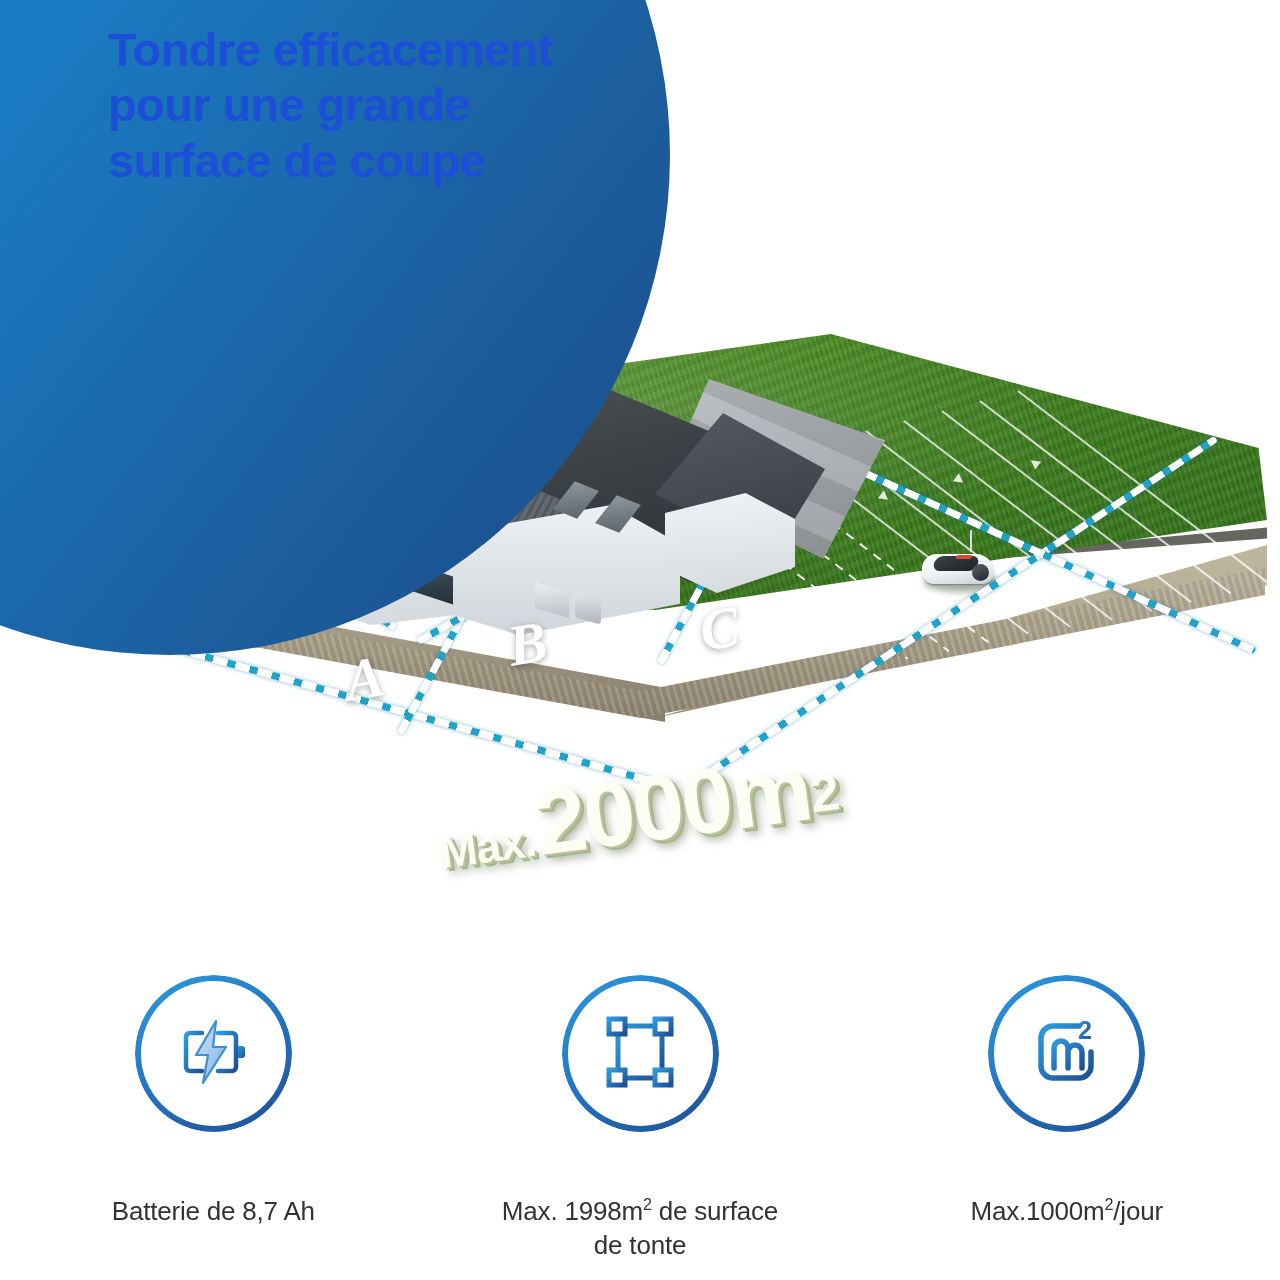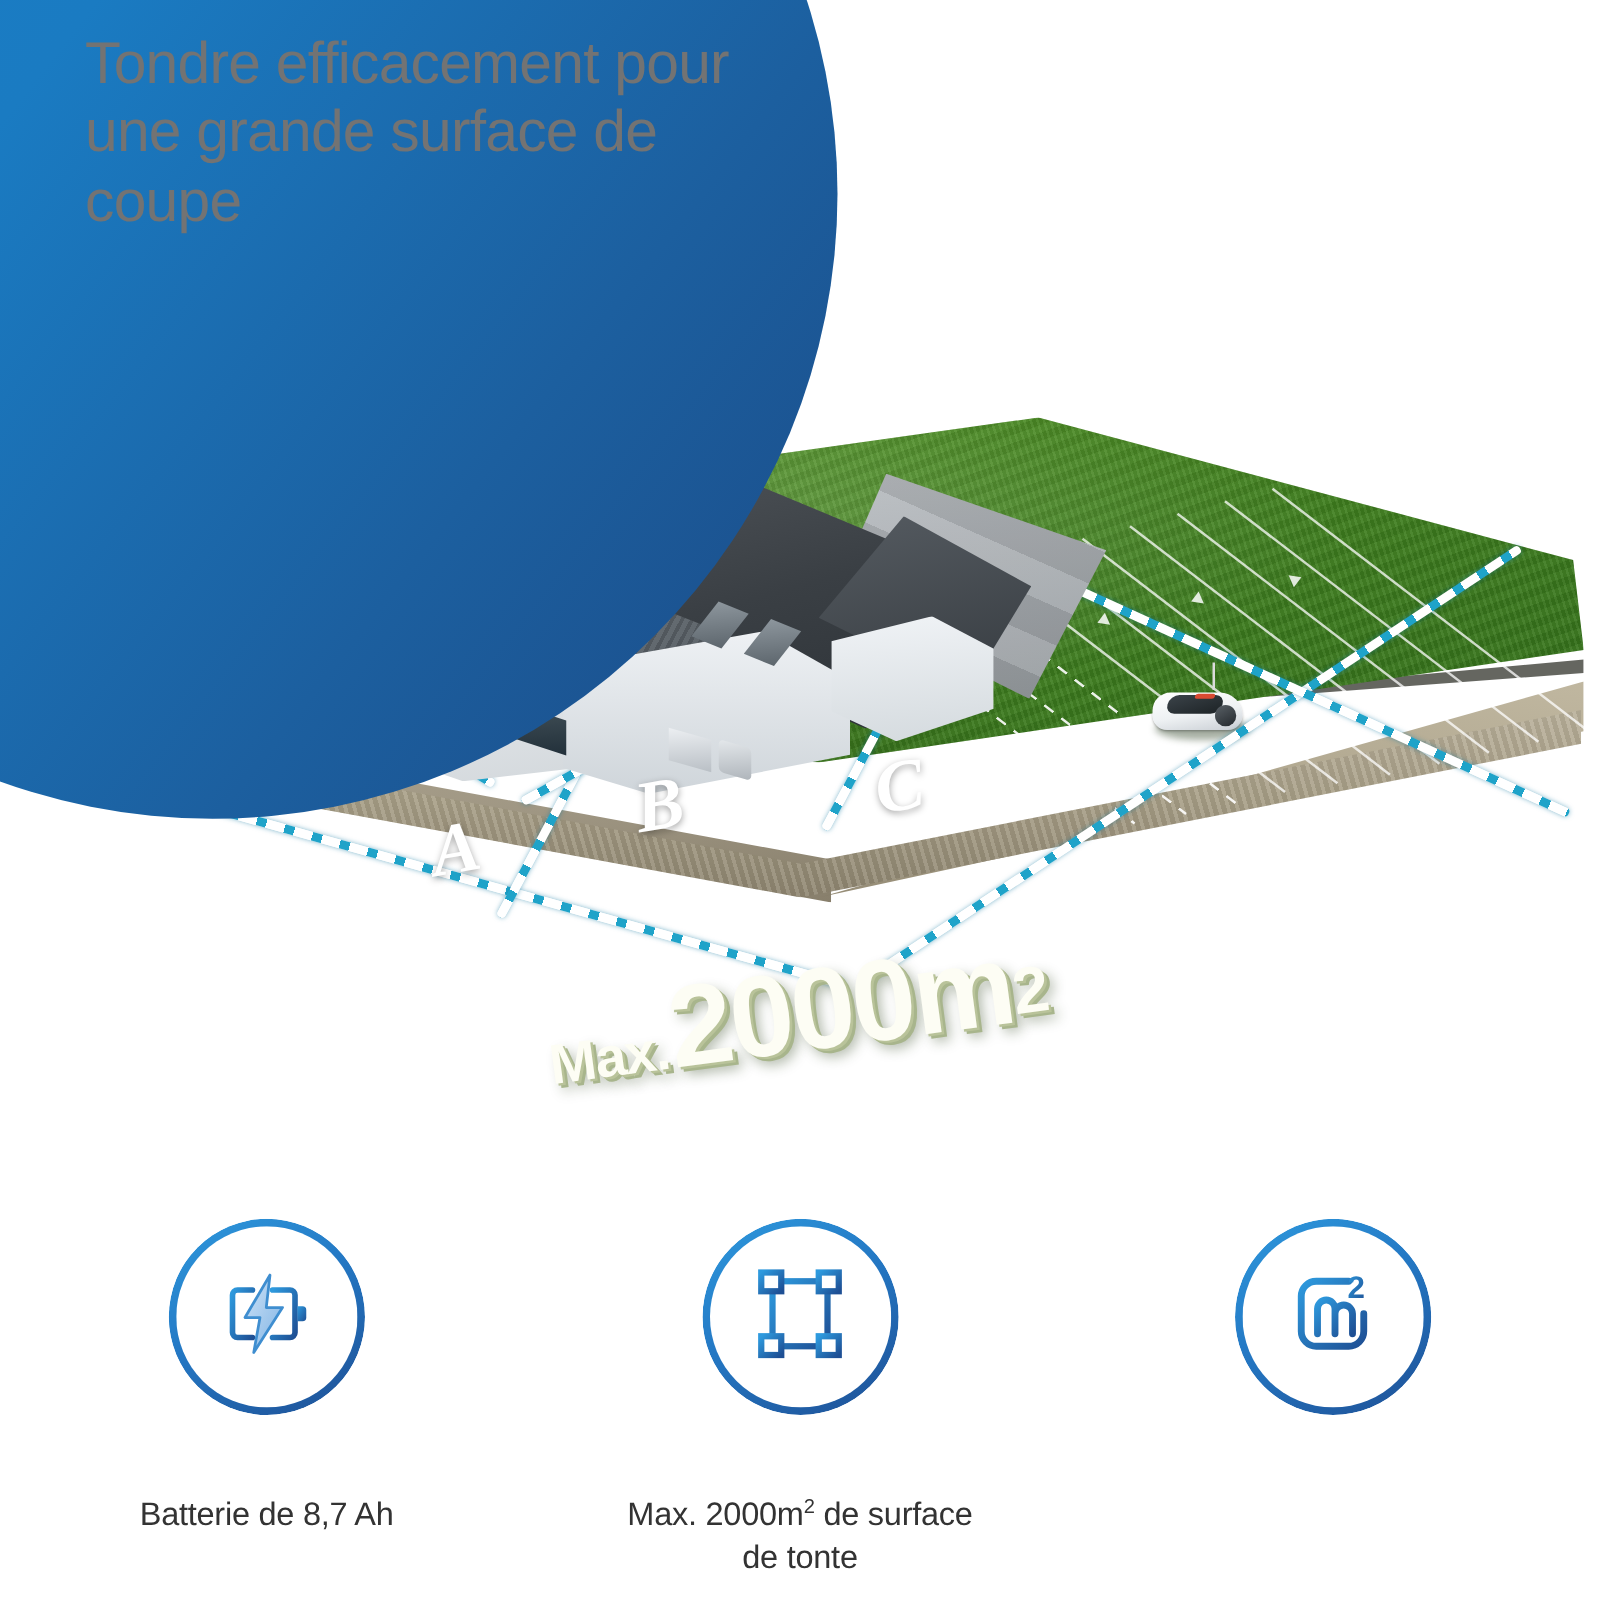--- a/index.html
+++ b/index.html
@@ -15,25 +15,26 @@
   #hero-circle {
     position:absolute;
     left:-330px; top:-345px;
     width:1000px; height:1000px;
     border-radius:50%;
     background:linear-gradient(128deg, #1a80c8 0%, #1a7bc2 38%, #1c5f9f 72%, #1b4a86 100%);
     z-index:5;
   }
   #hero-text { position:absolute; left:68px; top:22px; width:570px; z-index:7; }
   #hero-title {
-    color:#737373;
+    color:#1d4ed8;
     font-size:47px;
-    font-weight:normal;
+    font-weight:bold;
     line-height:1.18;
     letter-spacing:-0.6px;
+    margin-left:40px;
   }
   #hero-sub {
     margin-top:15px;
     color:#ffffff;
     font-size:27.5px;
     font-weight:400;
     line-height:1.42;
     letter-spacing:-0.2px;
   }
 
@@ -346,35 +347,38 @@
           <rect x="18" y="14" width="44" height="52" fill="url(#hatch)"></rect>
           <rect x="18" y="14" width="44" height="52" fill="none" stroke="url(#agr)" stroke-width="5"></rect>
           <rect x="9" y="7" width="16" height="15" fill="#ffffff" stroke="url(#agr)" stroke-width="5"></rect>
           <rect x="55" y="7" width="16" height="15" fill="#ffffff" stroke="url(#agr)" stroke-width="5"></rect>
           <rect x="9" y="58" width="16" height="15" fill="#ffffff" stroke="url(#agr)" stroke-width="5"></rect>
           <rect x="55" y="58" width="16" height="15" fill="#ffffff" stroke="url(#agr)" stroke-width="5"></rect>
         </svg>
       </span>
     </div>
     <div class="feature-caption">
-      <span>Max. 2000m</span><sup>2</sup><span> de surface de tonte</span>
+      <span>Max. 1998m</span><sup>2</sup><span> de surface de tonte</span>
     </div>
   </div>
 
   <div class="feature" id="f3">
     <div class="feature-circle">
       <span>
         <svg width="80" height="80" viewBox="0 0 80 80">
           <defs>
             <linearGradient id="mgr" x1="0" y1="0" x2="1" y2="1">
               <stop offset="0%" stop-color="#2e9ade"></stop>
                 <stop offset="100%" stop-color="#1e4f94"></stop>
             </linearGradient>
           </defs>
           <path d="M52 14 H26 a12 12 0 0 0 -12 12 v28 a12 12 0 0 0 12 12 h26 a12 12 0 0 0 12 -12 V40" fill="none" stroke="url(#mgr)" stroke-width="5.5" stroke-linecap="round"></path>
           <path d="M27 56 V36 a7 7 0 0 1 14 0 V56 M41 40 a7 7 0 0 1 14 0 V56" fill="none" stroke="url(#mgr)" stroke-width="5.5" stroke-linecap="round"></path>
           <text x="58" y="27" font-family="Liberation Sans, sans-serif" font-size="25" font-weight="bold" fill="url(#mgr)" text-anchor="middle">2</text>
         </svg>
       </span>
     </div>
+    <div class="feature-caption">
+      <span>Max.1000m</span><sup>2</sup><span>/jour</span>
+    </div>
   </div>
 
 </div>
 
 </body></html>

